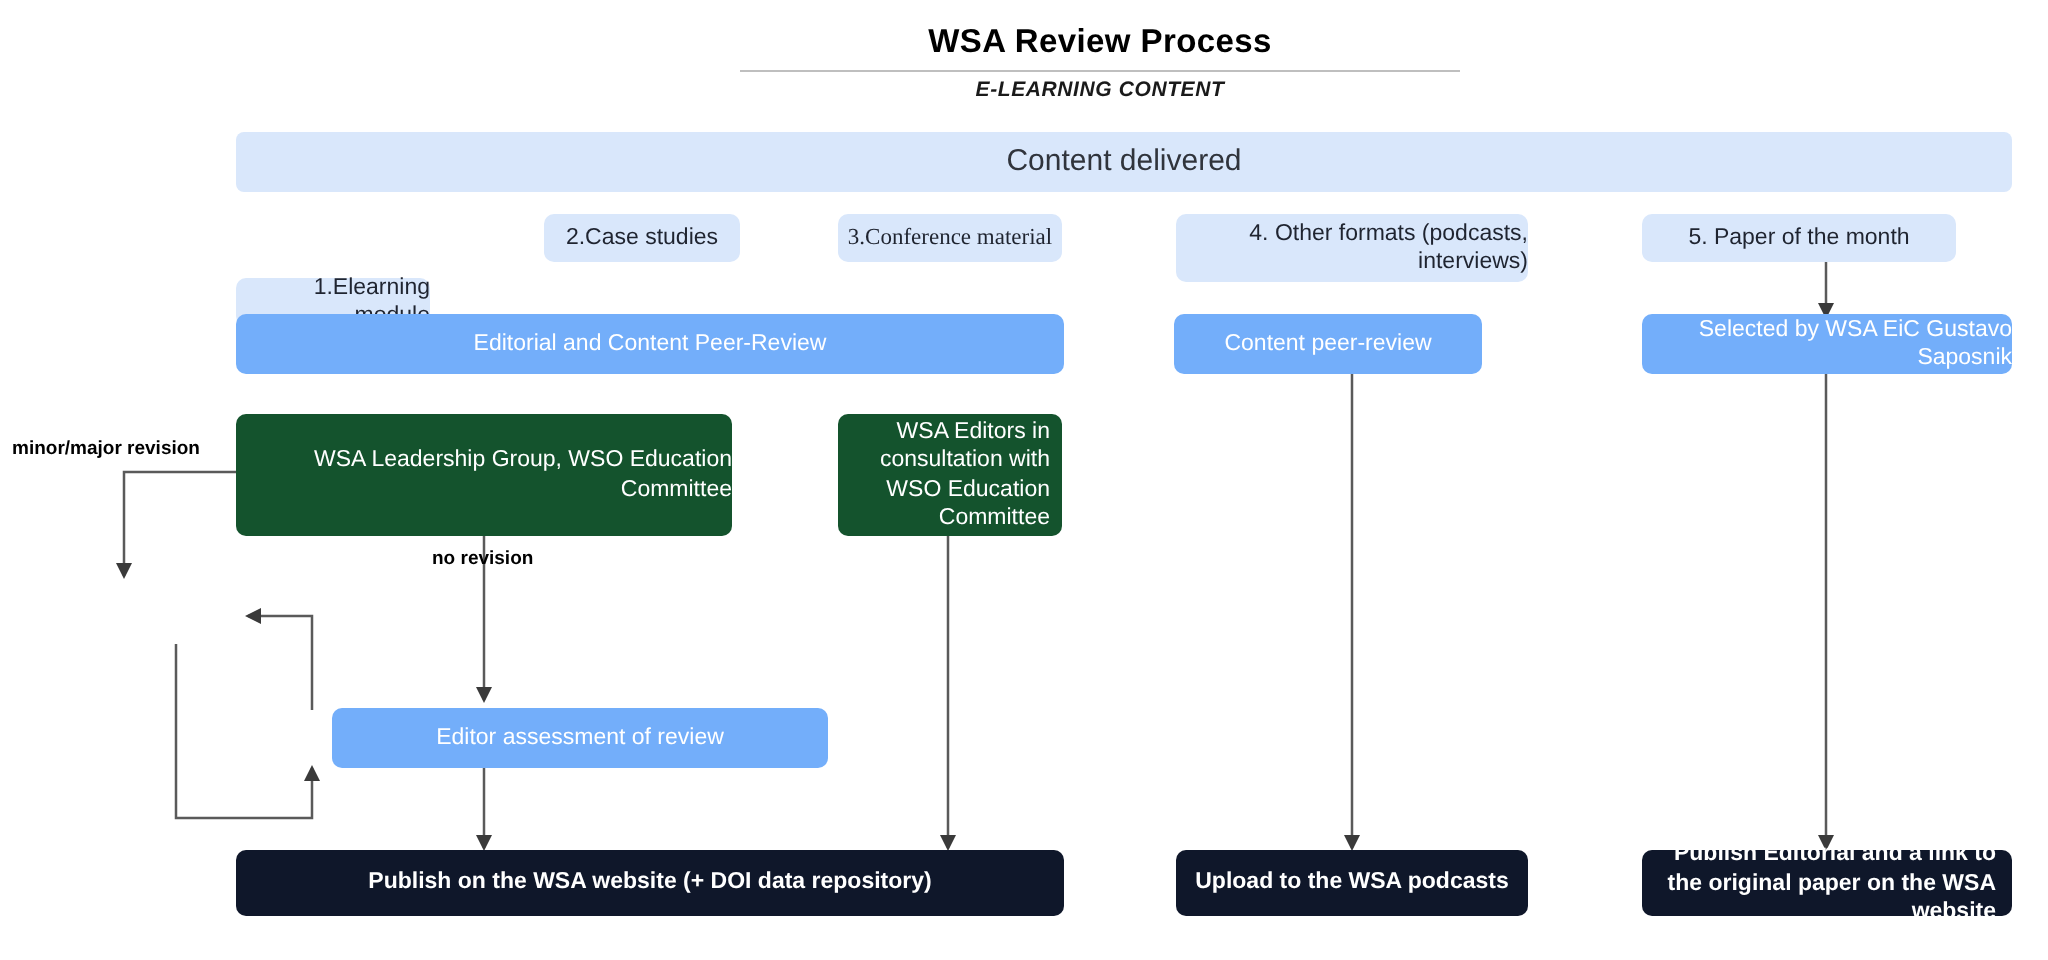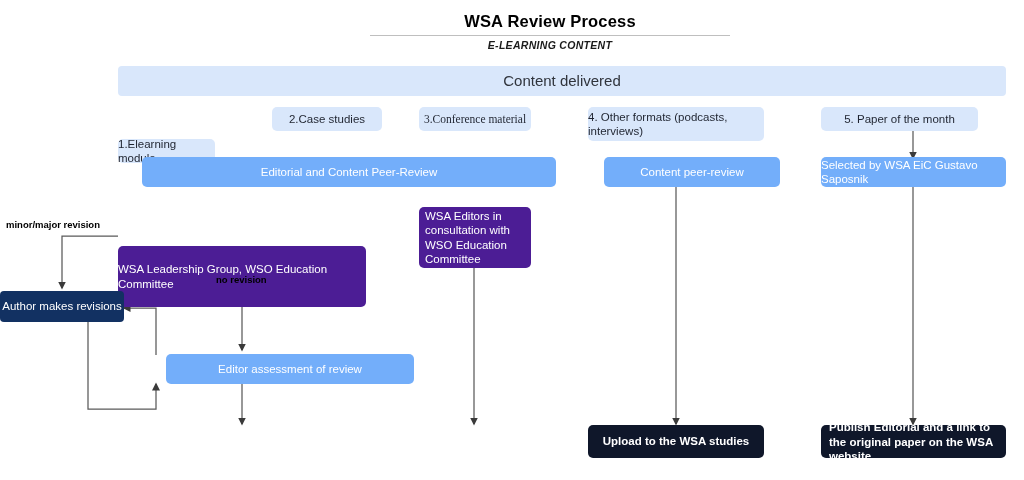--- a/index.html
+++ b/index.html
@@ -13,21 +13,21 @@
   #stage{position:absolute;left:0;top:0;width:1024px;height:480px;}
 
   
   #wires{position:absolute;left:0;top:0;width:1024px;height:480px;z-index:1;}
 
   
   .node{
     position:absolute;
     box-sizing:border-box;
     display:flex;align-items:center;justify-content:center;
-    text-align:left;
+    text-align:right;
     border-radius:5px;
     z-index:2;
     line-height:1.22;
   }
 
   .n-light{            
     background:#d9e7fb;
     color:#1f2430;
     font-size:11.5px;
   }
@@ -36,21 +36,21 @@
     color:#30343c;
     font-size:15px;
     border-radius:4px;
   }
   .n-mid{              
     background:#73aefa;
     color:#ffffff;
     font-size:11.5px;
   }
   .n-blue{             
-    background:#4c1d95;
+    background:#14532d;
     color:#ffffff;
     font-size:11.5px;
   }
   .n-navy{             
     background:#0f172a;
     color:#ffffff;
     font-size:11.5px;
     font-weight:bold;
   }
   .n-navy-sm{
@@ -126,74 +126,74 @@
   </svg>
 
   <div class="node n-banner" style="left:118px;top:66px;width:888px;height:30px;">
     <span>Content delivered</span>
   </div>
 
   <div class="node n-light" style="left:118px;top:107px;width:97px;height:24px;margin-top:32px;">
     <span>1.Elearning module</span>
   </div>
 
-  <div class="node n-light" style="left:272px;top:107px;width:110px;height:24px;">
+  <div class="node n-light" style="left:272px;top:107px;width:98px;height:24px;">
     <span>2.Case studies</span>
   </div>
 
   <div class="node n-light" style="left:419px;top:107px;width:112px;height:24px;font-family:Liberation Serif, serif;">
     <span>3.Conference material</span>
   </div>
 
   <div class="node n-light" style="left:588px;top:107px;width:176px;height:34px;">
     <span>4. Other formats (podcasts, interviews)</span>
   </div>
 
   <div class="node n-light" style="left:821px;top:107px;width:157px;height:24px;">
     <span>5. Paper of the month</span>
   </div>
 
-  <div class="node n-mid" style="left:118px;top:157px;width:414px;height:30px;margin-left:24px;">
+  <div class="node n-mid" style="left:118px;top:157px;width:414px;height:30px;">
     <span>Editorial and Content Peer-Review</span>
   </div>
 
-  <div class="node n-mid" style="left:604px;top:157px;width:176px;height:30px;">
+  <div class="node n-mid" style="left:587px;top:157px;width:154px;height:30px;">
     <span>Content peer-review</span>
   </div>
 
   <div class="node n-mid" style="left:821px;top:157px;width:185px;height:30px;">
     <span>Selected by WSA EiC Gustavo Saposnik</span>
   </div>
 
-  <div class="node n-blue" style="left:118px;top:207px;width:248px;height:61px;margin-top:39px;">
+  <div class="node n-blue" style="left:118px;top:207px;width:248px;height:61px;">
     <span>WSA Leadership Group, WSO Education Committee</span>
   </div>
 
   <div class="node n-blue" style="left:419px;top:207px;width:112px;height:61px;padding:0 6px;">
     <span>WSA Editors in consultation with WSO Education Committee</span>
   </div>
 
   <div class="edge-label" style="left:6px;top:219px;">
     <span>minor/major revision</span>
   </div>
 
   <div class="edge-label" style="left:216px;top:274px;">
     <span>no revision</span>
   </div>
 
-  <div class="node n-navy-sm" style="left:0px;top:291px;width:124px;height:31px;">
-    <span>Author makes revisions</span>
-  </div>
 
   <div class="node n-mid" style="left:118px;top:354px;width:248px;height:30px;margin-left:48px;">
     <span>Editor assessment of review</span>
   </div>
 
+  <div class="node n-navy" style="left:118px;top:425px;width:414px;height:33px;">
+    <span>Publish on the WSA website (+ DOI data repository)</span>
+  </div>
 
   <div class="node n-navy" style="left:588px;top:425px;width:176px;height:33px;">
-    <span>Upload to the WSA studies</span>
+    <span>Upload to the WSA podcasts</span>
   </div>
 
   <div class="node n-navy" style="left:821px;top:425px;width:185px;height:33px;padding:0 8px;">
     <span>Publish Editorial and a link to the original paper on the WSA website</span>
   </div>
 
 </div>
 
 </body></html>

